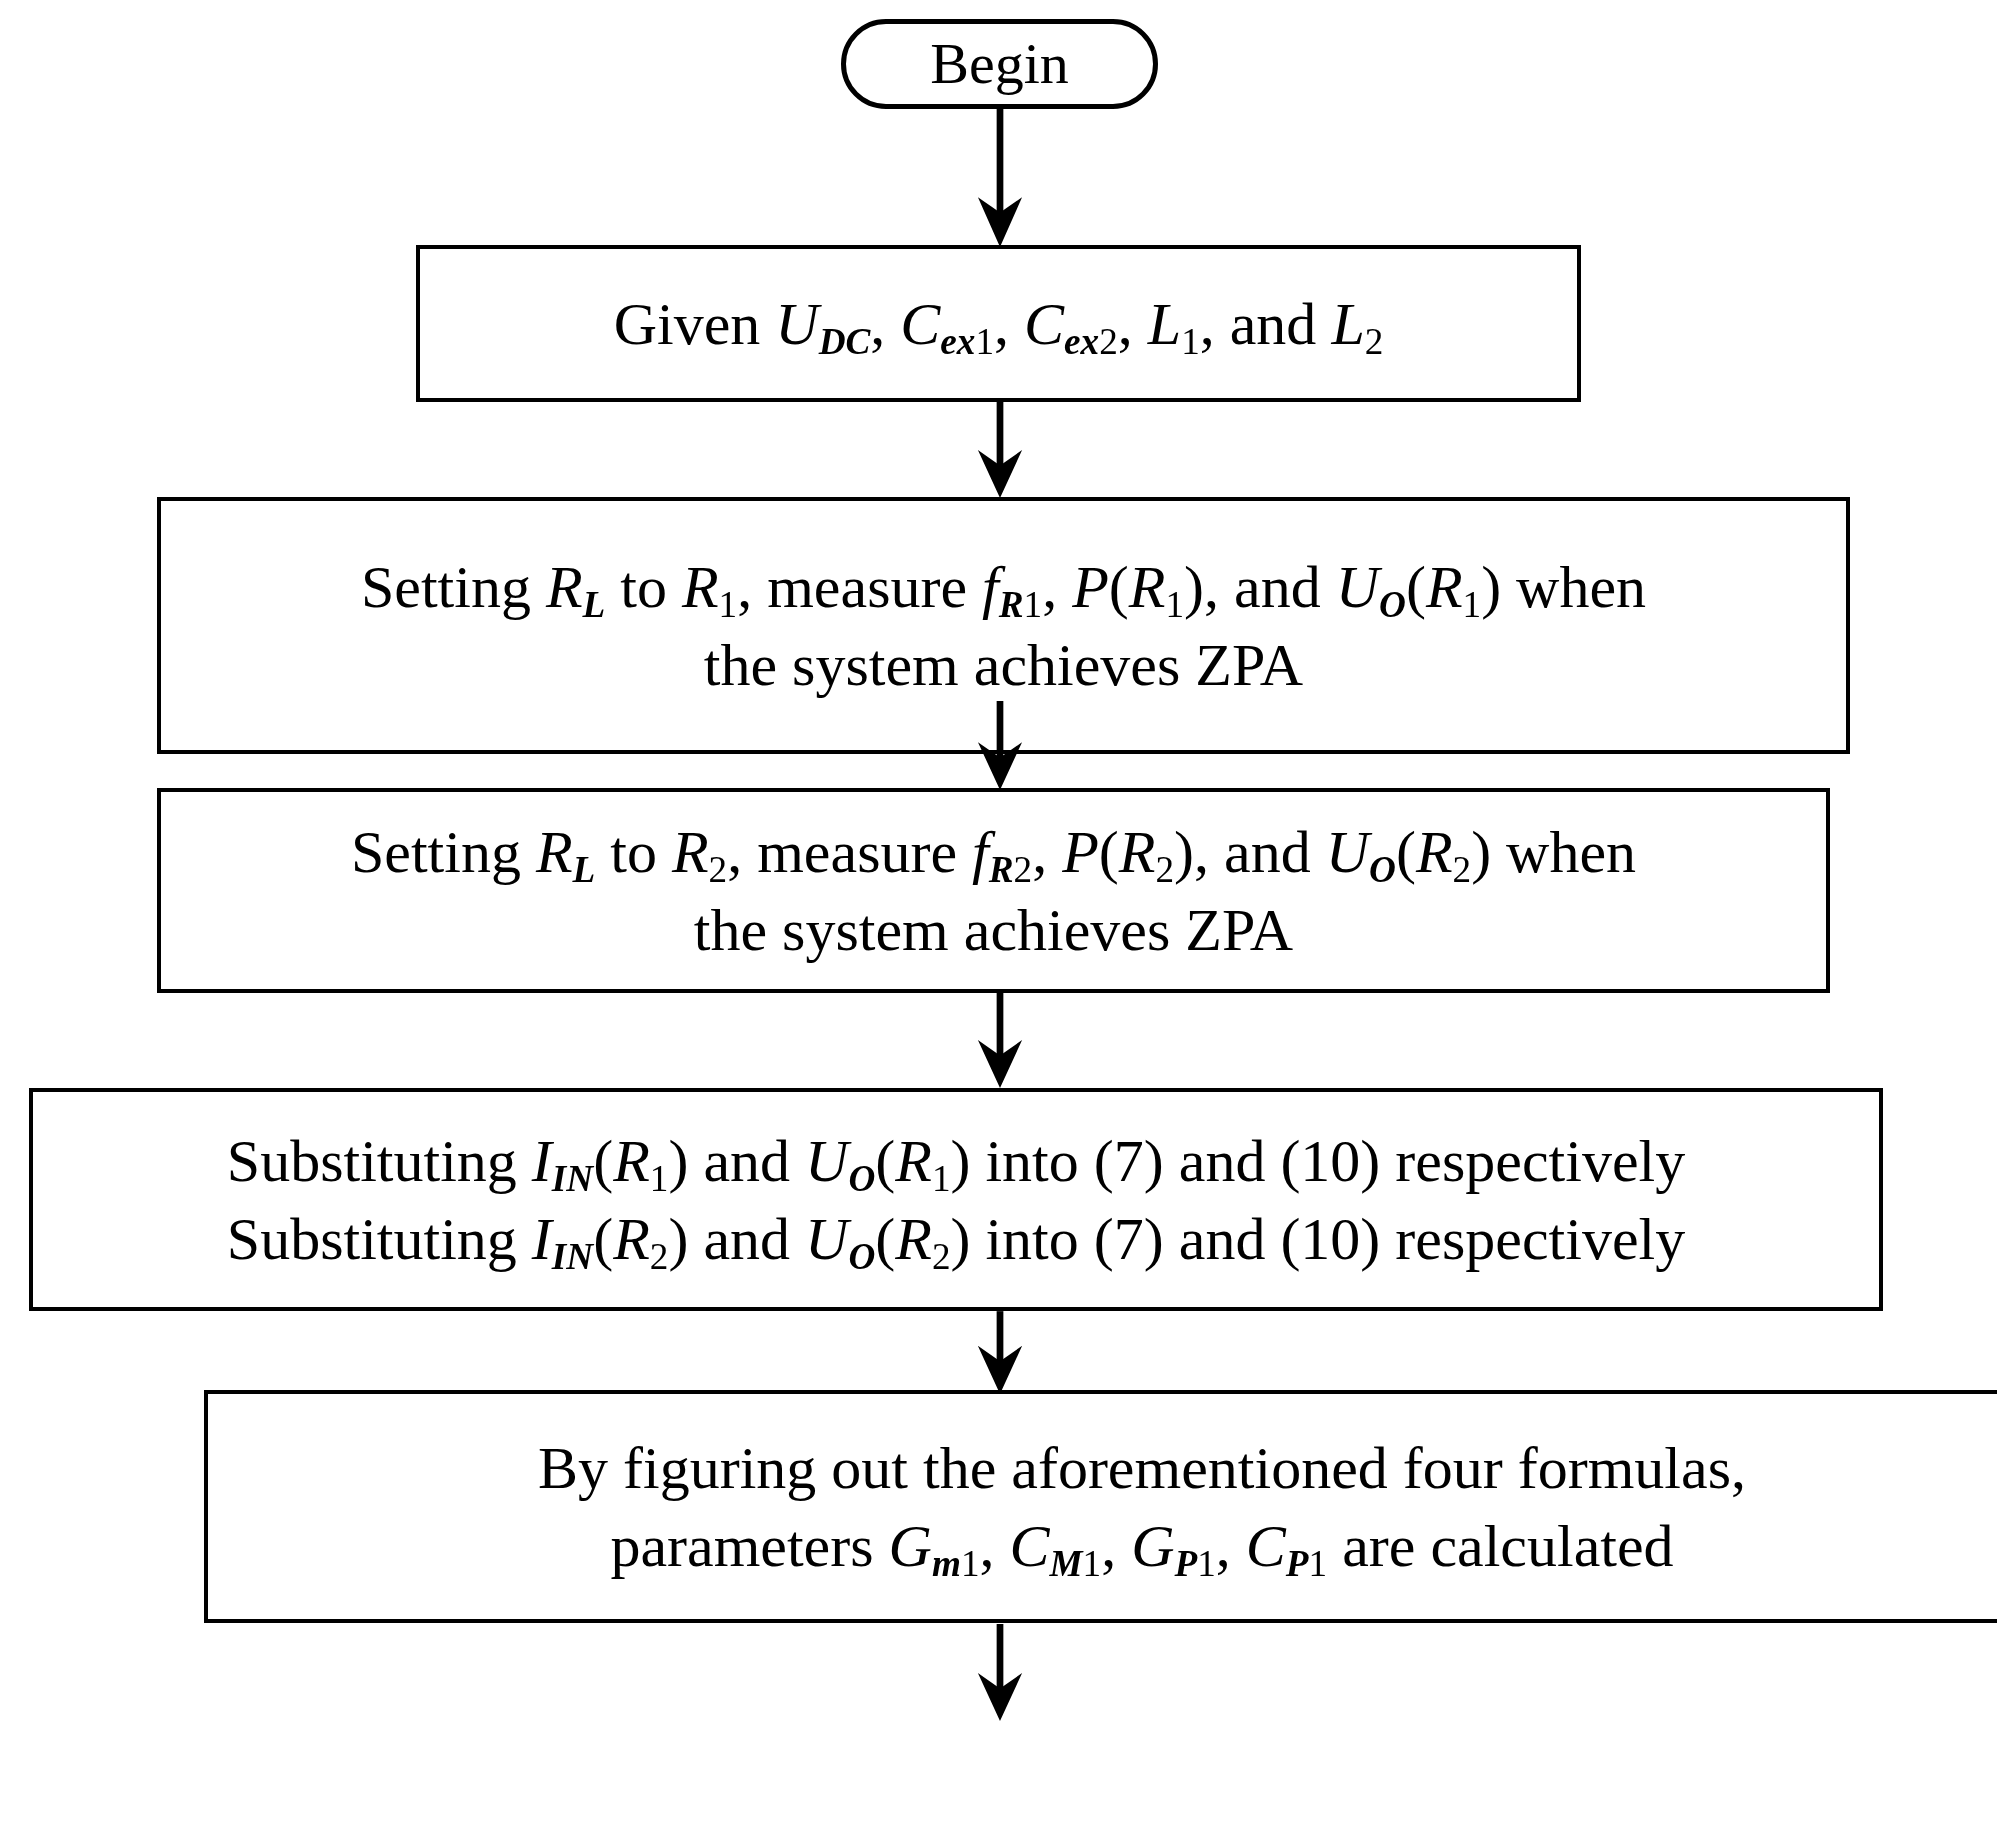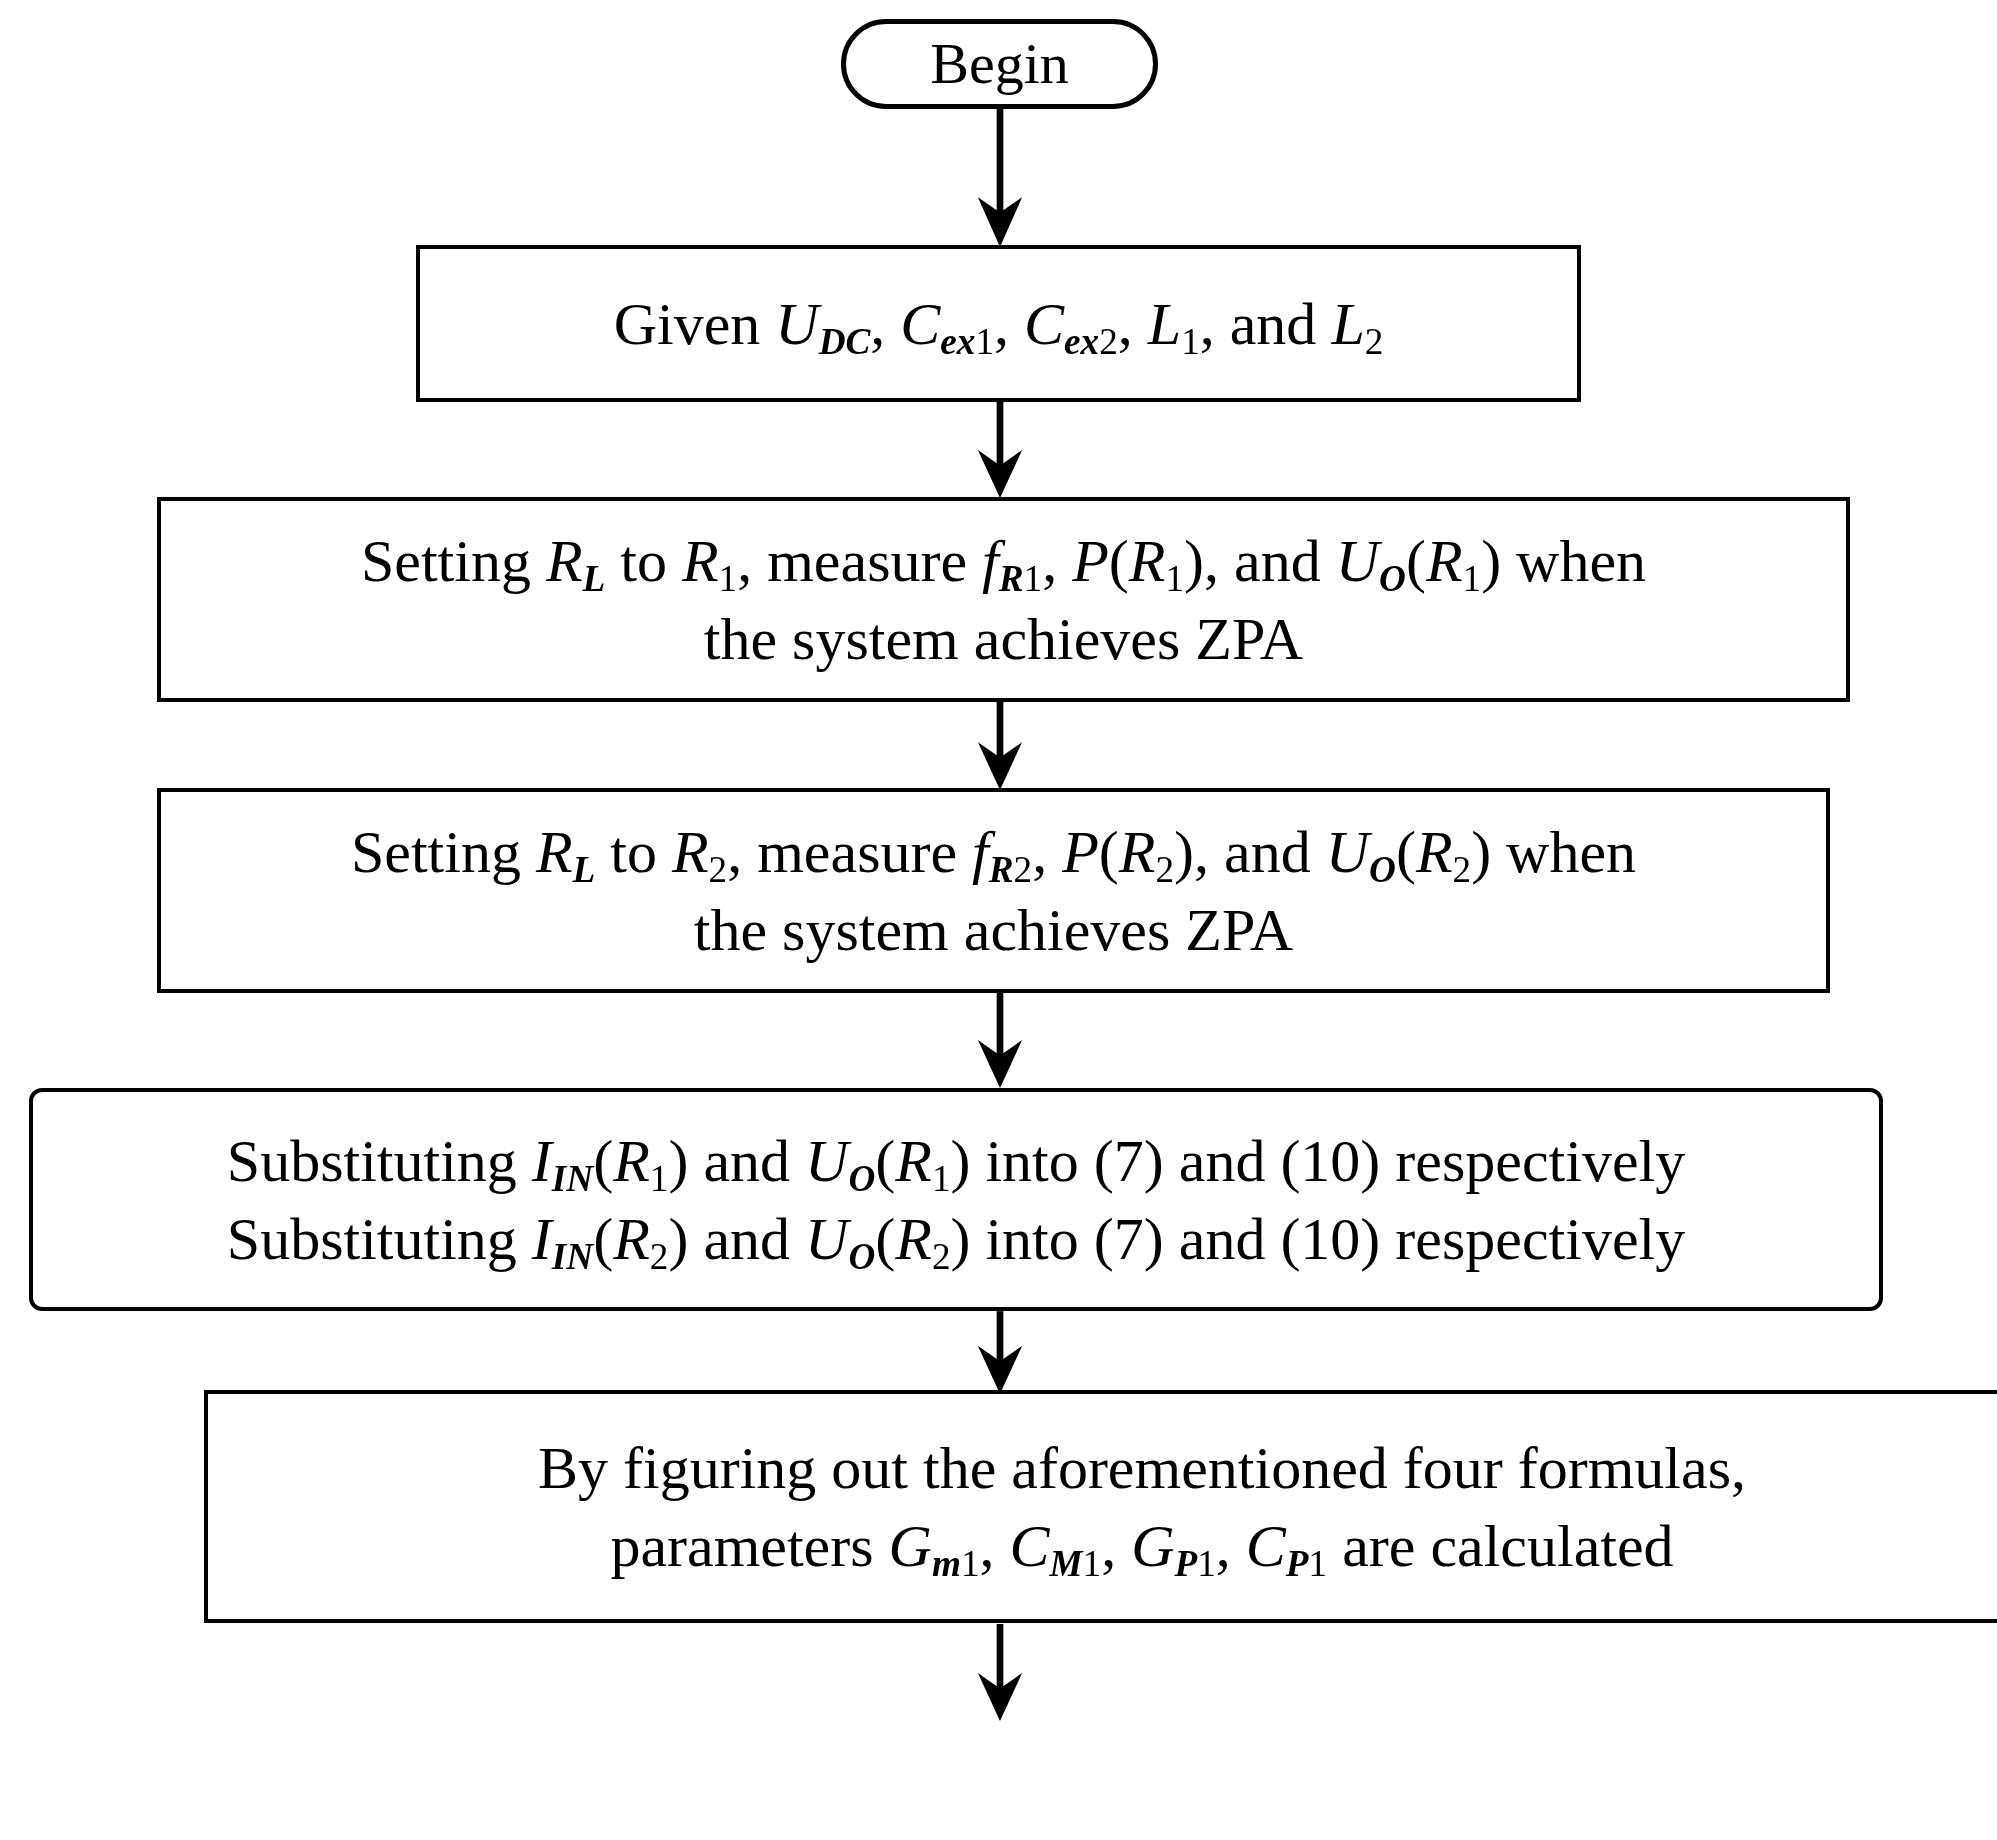--- a/index.html
+++ b/index.html
@@ -79,39 +79,39 @@
 
   <div class="node process fs-body" style="left:416px; top:245px; width:1165px; height:157px;">
     <span class="node-text">Given <i class="v">U</i><sub class="it">DC</sub>, <i class="v">C</i><sub class="it">ex</sub><sub>1</sub>, <i class="v">C</i><sub class="it">ex</sub><sub>2</sub>, <i class="v">L</i><sub>1</sub>, and <i class="v">L</i><sub>2</sub></span>
   </div>
 
   <svg class="connector" style="left:974px; top:402px; width:52px; height:98px;" viewBox="0 0 54 102">
     <line x1="27" y1="0" x2="27" y2="70" stroke="#000" stroke-width="7"></line>
     <path d="M27 100 L4 50 L27 66 L50 50 Z" fill="#000"></path>
   </svg>
 
-  <div class="node process fs-body" style="left:157px; top:497px; width:1693px; height:205px;">
+  <div class="node process fs-body" style="left:157px; top:497px; width:1693px; height:257px;">
     <span class="node-text">Setting <i class="v">R</i><sub class="it">L</sub> to <i class="v">R</i><sub>1</sub>, measure <i class="v">f</i><sub class="it">R</sub><sub>1</sub>, <i class="v">P</i>(<i class="v">R</i><sub>1</sub>), and <i class="v">U</i><sub class="it">O</sub>(<i class="v">R</i><sub>1</sub>) when<br>the system achieves ZPA</span>
   </div>
 
   <svg class="connector" style="left:974px; top:701px; width:52px; height:91px;" viewBox="0 0 54 95">
     <line x1="27" y1="0" x2="27" y2="63" stroke="#000" stroke-width="7"></line>
     <path d="M27 93 L4 43 L27 59 L50 43 Z" fill="#000"></path>
   </svg>
 
   <div class="node process fs-body" style="left:157px; top:788px; width:1673px; height:205px;">
     <span class="node-text">Setting <i class="v">R</i><sub class="it">L</sub> to <i class="v">R</i><sub>2</sub>, measure <i class="v">f</i><sub class="it">R</sub><sub>2</sub>, <i class="v">P</i>(<i class="v">R</i><sub>2</sub>), and <i class="v">U</i><sub class="it">O</sub>(<i class="v">R</i><sub>2</sub>) when<br>the system achieves ZPA</span>
   </div>
 
   <svg class="connector" style="left:974px; top:992px; width:52px; height:98px;" viewBox="0 0 54 102">
     <line x1="27" y1="0" x2="27" y2="70" stroke="#000" stroke-width="7"></line>
     <path d="M27 100 L4 50 L27 66 L50 50 Z" fill="#000"></path>
   </svg>
 
-  <div class="node process fs-body" style="left:29px; top:1088px; width:1854px; height:223px;border-radius:13px;">
+  <div class="node process fs-body" style="left:29px; top:1088px; width:1854px; height:223px;">
     <span class="node-text">Substituting <i class="v">I</i><sub class="it">IN</sub>(<i class="v">R</i><sub>1</sub>) and <i class="v">U</i><sub class="it">O</sub>(<i class="v">R</i><sub>1</sub>) into (7) and (10) respectively<br>Substituting <i class="v">I</i><sub class="it">IN</sub>(<i class="v">R</i><sub>2</sub>) and <i class="v">U</i><sub class="it">O</sub>(<i class="v">R</i><sub>2</sub>) into (7) and (10) respectively</span>
   </div>
 
   <svg class="connector" style="left:974px; top:1311px; width:52px; height:85px;" viewBox="0 0 54 88">
     <line x1="27" y1="0" x2="27" y2="56" stroke="#000" stroke-width="7"></line>
     <path d="M27 86 L4 36 L27 52 L50 36 Z" fill="#000"></path>
   </svg>
 
   <div class="node process fs-body" style="left:204px; top:1390px; width:1876px; height:233px;">
     <span class="node-text">By figuring out the aforementioned four formulas,<br>parameters <i class="v">G</i><sub class="it">m</sub><sub>1</sub>, <i class="v">C</i><sub class="it">M</sub><sub>1</sub>, <i class="v">G</i><sub class="it">P</sub><sub>1</sub>, <i class="v">C</i><sub class="it">P</sub><sub>1</sub> are calculated</span>

